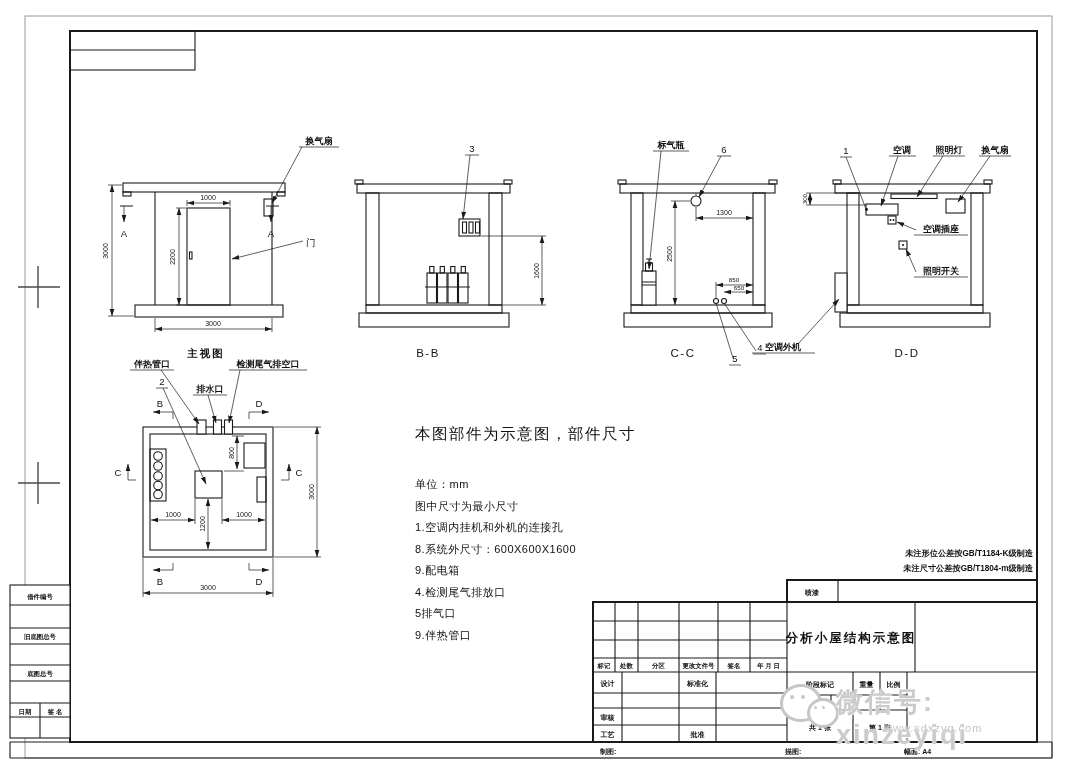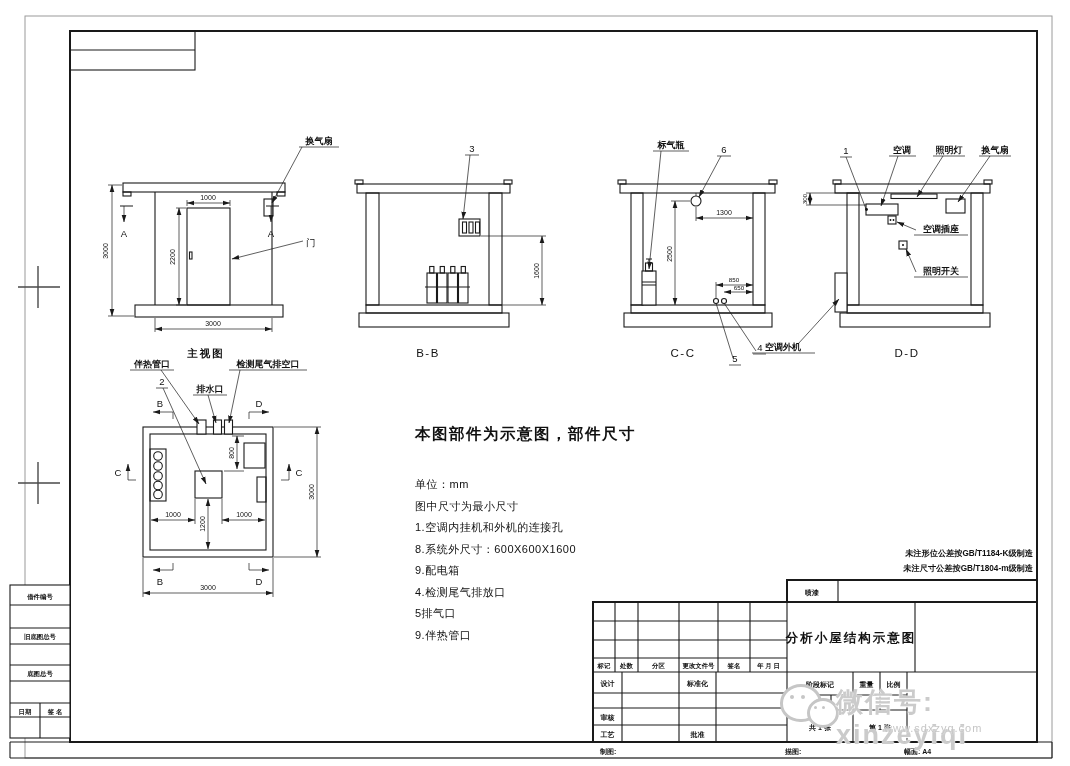--- a/index.html
+++ b/index.html
@@ -17,21 +17,21 @@
   #cad .dims{font-size:6.2px}
   #cad .lab{font-size:9px;font-weight:700}
   #cad .cal{font-size:9.5px}
   #cad .sec{font-size:11.5px;letter-spacing:1.5px}
   #cad .vlab{font-size:10.5px;font-weight:700;letter-spacing:2px}
   #cad .tb7{font-size:7px;font-weight:700}
   #cad .tb6{font-size:6.4px;font-weight:700}
   #cad .ttl{font-size:12.5px;font-weight:700;letter-spacing:2px}
   #cad .tol{font-size:8.2px;font-weight:700}
   .notes{position:absolute;left:415px;top:420px;z-index:2;width:290px}
-  .notes .big{font-size:15.5px;font-weight:700;letter-spacing:1.5px;line-height:27px}
+  .notes .big{font-size:15.5px;font-weight:400;letter-spacing:1.5px;line-height:27px}
   .notes .gap{height:27px}
   .notes .item{font-size:11px;font-weight:400;line-height:21.5px;letter-spacing:0.5px}
   .wm{position:absolute;z-index:5;pointer-events:none}
   .wm-id{left:836px;top:684px;font-size:27px;font-weight:700;letter-spacing:2px;
          color:#cbcbcb;text-shadow:0 0 2px #ffffff,0 1px 1px #ffffff}
   .wm-site{left:884px;top:722px;font-size:11px;color:#c6c6c6;letter-spacing:1px;
          text-shadow:0 0 2px #ffffff}
   .wm-icon{left:780px;top:682px;width:60px;height:60px}
   .wm-icon .b1{position:absolute;left:0;top:2px;width:36px;height:32px;border:3px solid #c6c6c6;
          border-radius:50% 50% 48% 48%;background:#fff}

